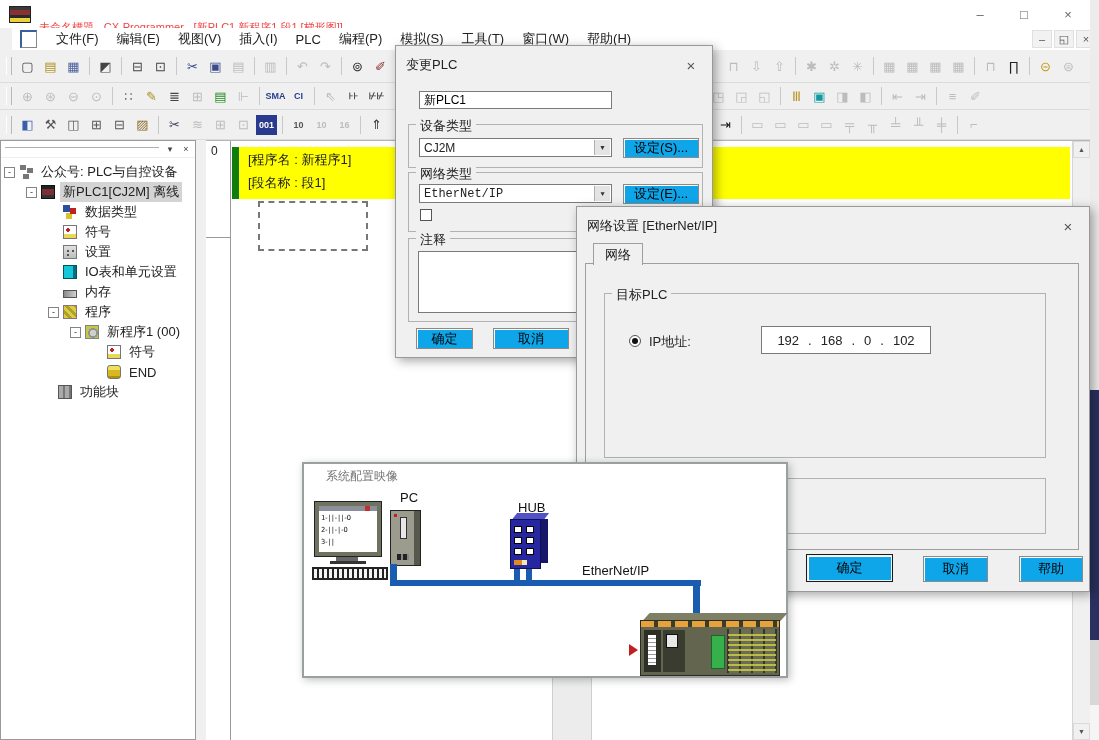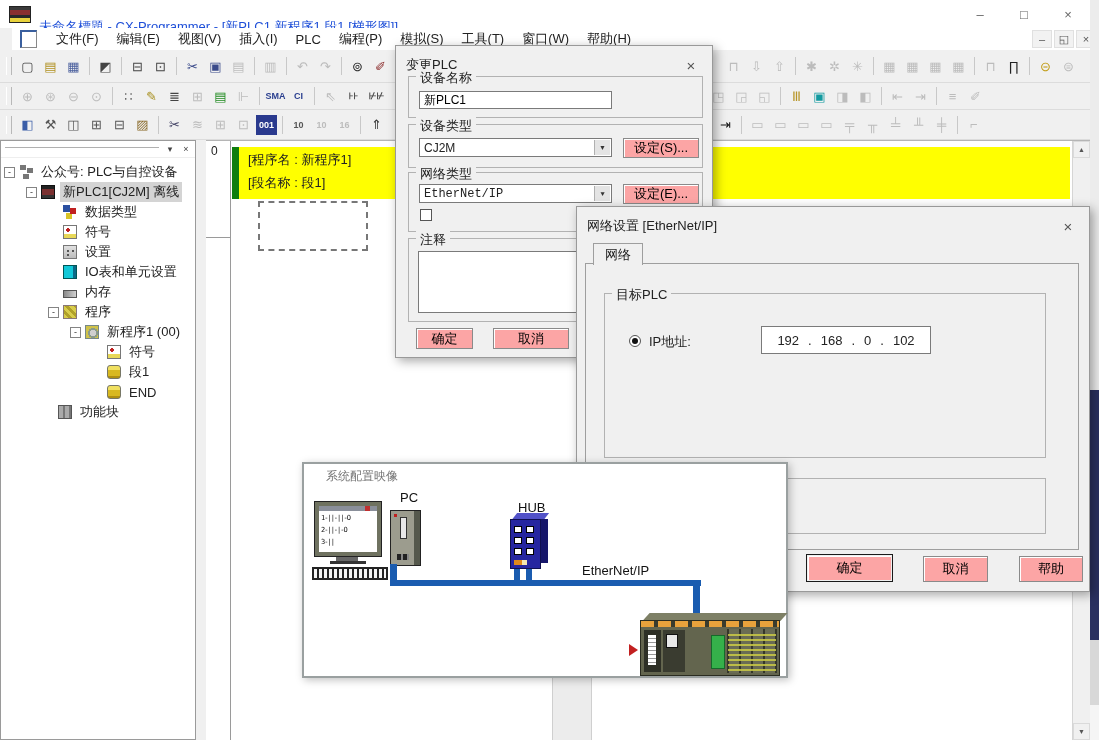--- a/index.html
+++ b/index.html
@@ -1,21 +1,21 @@
 <!DOCTYPE html>
 <html><head>
 <meta charset="utf-8">
 <style>
   html,body{margin:0;padding:0;background:#555;}
   .app{position:relative;width:1099px;height:740px;background:#f0f0f0;font-family:"Liberation Sans",sans-serif;overflow:hidden;color:#222;}
   .abs{position:absolute;}
   
   .titlebar{left:0;top:0;width:1090px;height:28px;background:#fff;display:flex;align-items:center;border-bottom:1px solid #f0f0f0;}
   .appicon{width:20px;height:15px;margin:0 8px 0 9px;background:linear-gradient(180deg,#3a3a3a 0 3px,#8a3030 3px 8px,#2a2a2a 8px 11px,#e8d23c 11px);border:1px solid #222;flex:none;}
-  .title-text{font-size:13px;color:#1d4ed8;white-space:nowrap;margin-top:26px;}
+  .title-text{font-size:11px;color:#ef4444;white-space:nowrap;margin-top:26px;}
   .win-controls{margin-left:auto;display:flex;height:28px;}
   .wc{width:44px;display:flex;align-items:center;justify-content:center;font-size:13px;color:#666;}
   .menubar{left:12px;top:28px;width:1090px;height:22px;background:#fff;display:flex;align-items:center;border-bottom:1px solid #e6e6e6;}
   .mdi-doc{width:14px;height:15px;background:#fff;border:2px solid #3a5f9e;border-right:1px solid #888;border-bottom:1px solid #888;margin:0 10px 0 8px;flex:none;}
   .menu-item{font-size:13px;padding:3px 9px;color:#222;white-space:nowrap;}
   .mdi-controls{margin-left:auto;display:flex;margin-right:6px;}
   .mdc{width:18px;height:16px;display:flex;align-items:center;justify-content:center;font-size:11px;color:#555;background:#f2f2f2;margin-left:2px;border:1px solid #e0e0e0;}
   
   .toolbar{width:1090px;background:#f0f0f0;display:flex;align-items:center;padding-left:4px;border-bottom:1px solid #dcdcdc;box-sizing:border-box;}
   .tb-handle{width:4px;height:18px;border-left:1px solid #fff;border-right:1px solid #b8b8b8;margin:0 4px 0 2px;flex:none;}
@@ -67,21 +67,21 @@
   .desk4{left:1090px;top:705px;width:9px;height:35px;background:#f5f5f5;}
   
   .dlg{position:absolute;background:#f0f0f0;border:1px solid #999;box-shadow:3px 3px 10px rgba(0,0,0,.35);box-sizing:border-box;}
   .dlg-title{height:28px;display:flex;align-items:flex-end;padding:0 10px;font-size:13px;color:#222;}
   .dlg-close{margin-left:auto;width:22px;text-align:center;color:#555;font-size:15px;}
   .grp{position:absolute;border:1px solid #b2b2b2;}
   .lg{position:absolute;top:-8px;left:7px;background:#f0f0f0;padding:0 4px;font-size:13px;white-space:nowrap;}
   .tin{position:absolute;background:#fff;border:1px solid #7a7a7a;font-size:12px;display:flex;align-items:center;padding:0 4px;box-sizing:border-box;}
   .combo{padding-right:18px;}
   .combo-arrow{position:absolute;right:1px;top:1px;bottom:1px;width:15px;background:#e4e4e4;border-left:1px solid #b0b0b0;display:flex;align-items:center;justify-content:center;font-size:7px;color:#333;}
-  .btn{position:absolute;background:#fca5a5;border:1px solid #8a8a8a;box-shadow:inset 1px 1px 0 #fff;font-size:13px;display:flex;align-items:center;justify-content:center;box-sizing:border-box;}
+  .btn{position:absolute;background:#0ea5e9;border:1px solid #8a8a8a;box-shadow:inset 1px 1px 0 #fff;font-size:13px;display:flex;align-items:center;justify-content:center;box-sizing:border-box;}
   .btn.def{border:1px solid #1a1a1a;box-shadow:inset 0 0 0 1px #f0f0f0, inset 2px 2px 0 #fff;}
   .cb{position:absolute;width:12px;height:12px;background:#fff;border:1px solid #555;box-sizing:border-box;}
   .cb-label{position:absolute;font-size:13px;margin-top:44px;}
   .ta{position:absolute;background:#fff;border:1px solid #7a7a7a;resize:none;box-sizing:border-box;}
   .tab{position:absolute;background:#f0f0f0;border:1px solid #9e9e9e;border-bottom:none;font-size:13px;display:flex;align-items:center;justify-content:center;z-index:2;}
   .tabpage{position:absolute;border:1px solid #9e9e9e;background:#f0f0f0;}
   .radio{position:absolute;width:12px;height:12px;border-radius:50%;border:1px solid #555;background:#fff;box-sizing:border-box;}
   .radio.on::after{content:"";position:absolute;left:2px;top:2px;width:6px;height:6px;border-radius:50%;background:#111;}
   .rlabel{position:absolute;font-size:13px;}
   .ipbox{position:absolute;background:#fff;border:1px solid #7a7a7a;display:flex;align-items:center;justify-content:center;gap:9px;font-size:13px;box-sizing:border-box;}
@@ -344,47 +344,39 @@
           <span class="tlabel">新程序1 (00)</span>
         </div>
         <div class="tree-row" style="padding-left: 91px;">
           <span class="expand-sp"></span>
           <span class="ic ic-symbol"></span>
           <span class="tlabel">符号</span>
         </div>
         <div class="tree-row" style="padding-left: 91px;">
           <span class="expand-sp"></span>
           <span class="ic ic-section"></span>
-          <span class="tlabel">段1</span>
-        </div>
-        <div class="tree-row" style="padding-left: 91px;">
-          <span class="expand-sp"></span>
-          <span class="ic ic-section"></span>
           <span class="tlabel">END</span>
         </div>
         <div class="tree-row" style="padding-left: 42px;">
           <span class="expand-sp"></span>
           <span class="ic ic-funcblock"></span>
           <span class="tlabel">功能块</span>
         </div>
       </div>
   </div>
 
   <div class="abs desk1"></div>
   <div class="abs desk2"></div>
   <div class="abs desk3"></div>
   <div class="abs desk4"></div>
 
   <div class="dlg" style="left:395px;top:45px;width:318px;height:313px;z-index:20;">
     <div class="dlg-title">
       <span>变更PLC</span>
       <span class="dlg-close">×</span>
-    </div>
-    <div class="grp" style="left:12px;top:30px;width:293px;height:40px;">
-      <span class="lg">设备名称</span>
     </div>
     <input class="tin" style="left: 23px; top: 45px; width: 193px; height: 18px;" value="新PLC1">
     <div class="grp" style="left:12px;top:78px;width:293px;height:42px;">
       <span class="lg">设备类型</span>
     </div>
     <div class="tin combo" style="left:23px;top:92px;width:193px;height:19px;">
       <span>CJ2M</span>
       <span class="combo-arrow">▼</span>
     </div>
     <button class="btn" style="left:227px;top:92px;width:76px;height:20px;">设定(S)...</button>

